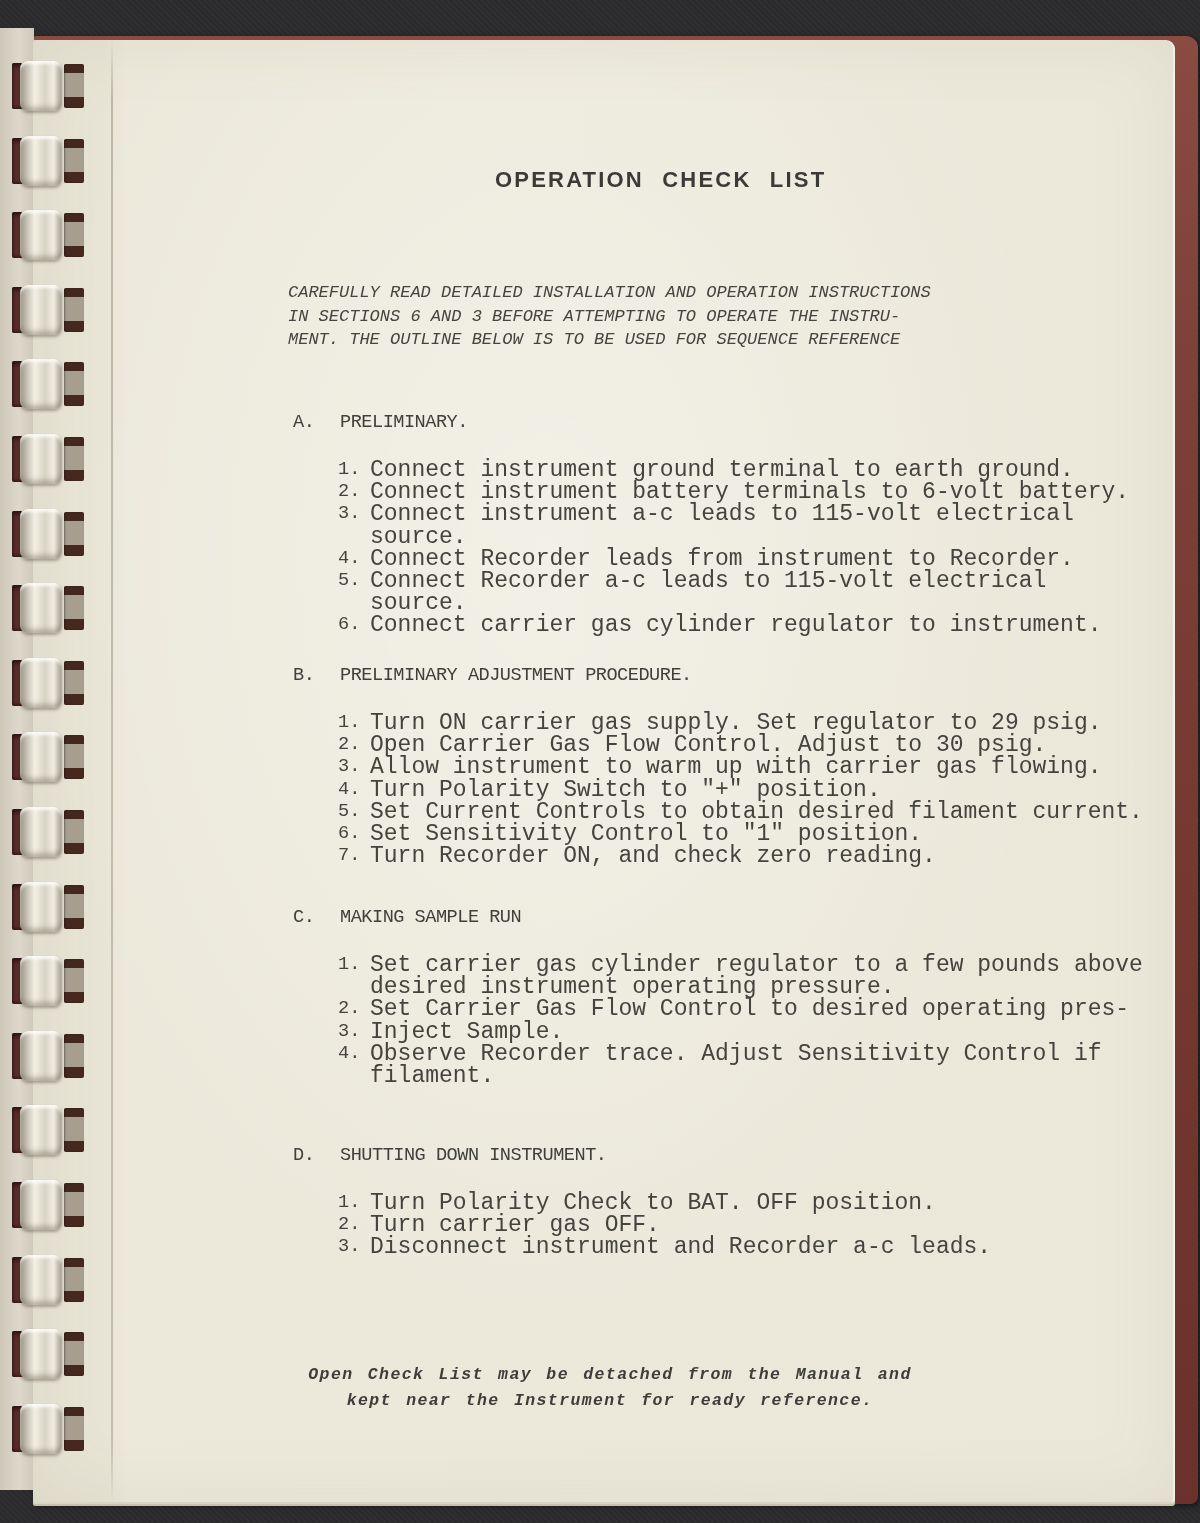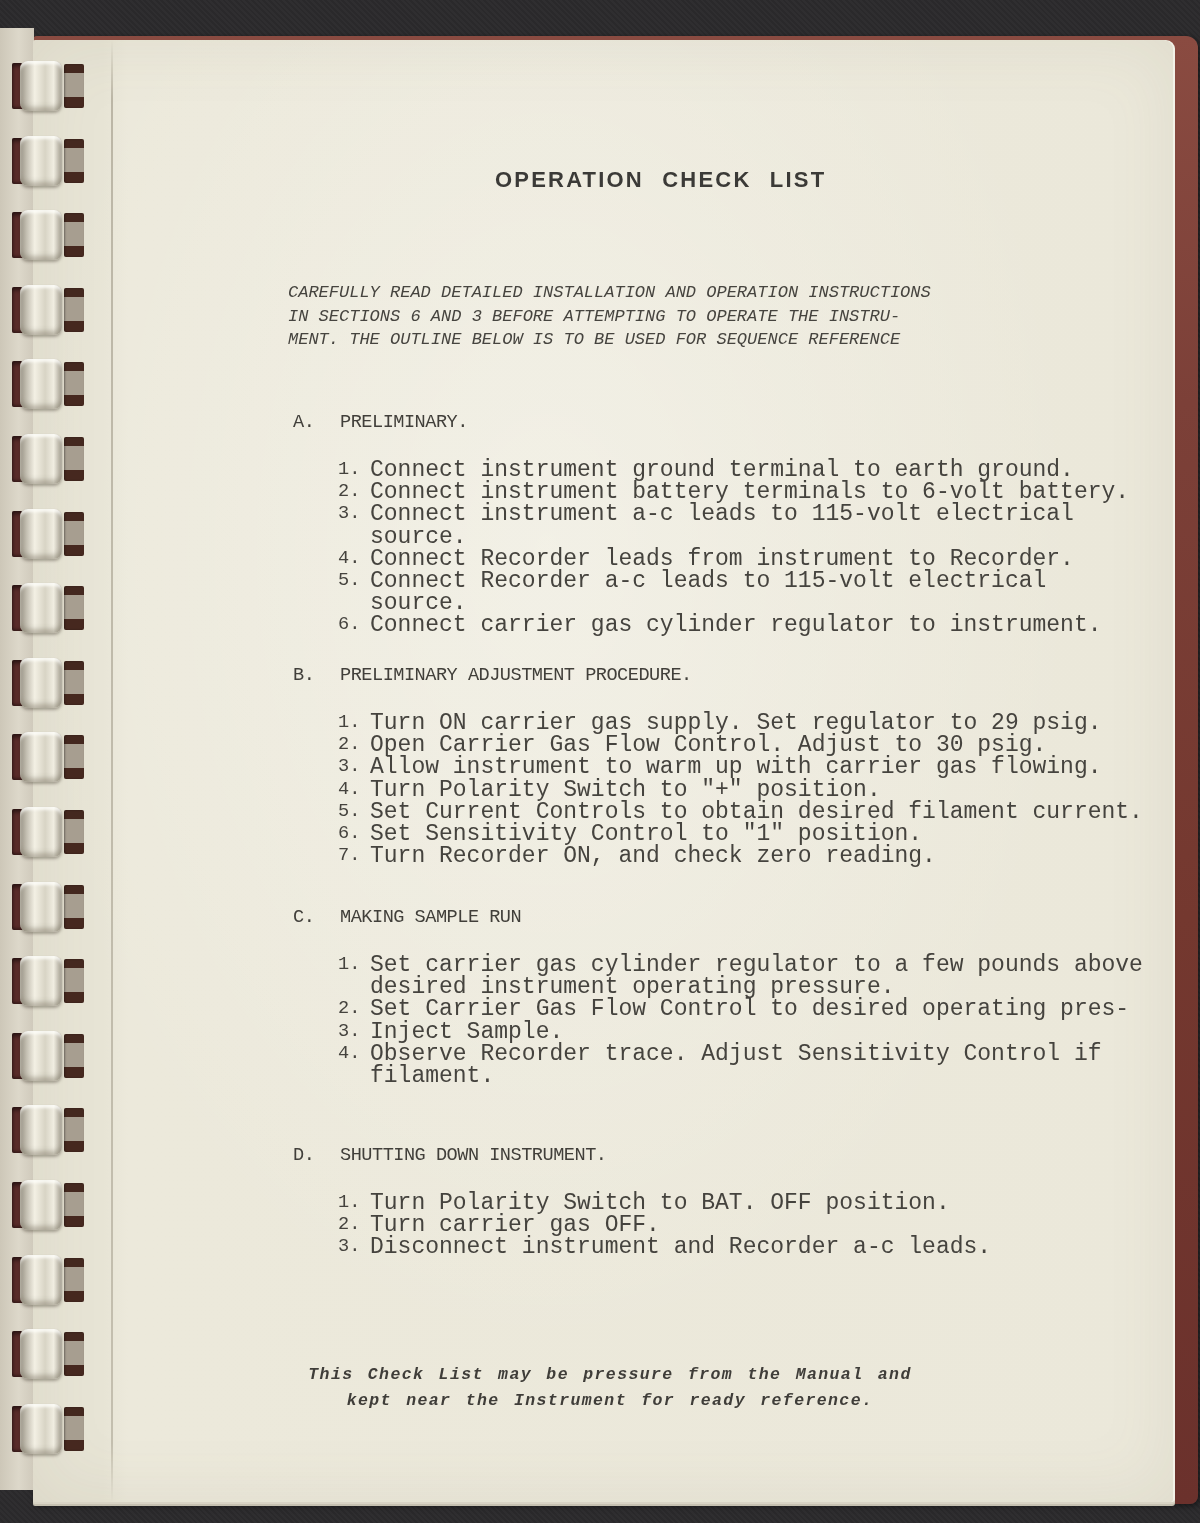--- a/index.html
+++ b/index.html
@@ -241,41 +241,41 @@
       </div>
       <div class="section" style="top: 1105px;">
         <div class="sec-head">
           <span class="sec-letter">D.</span>
           <span>SHUTTING DOWN INSTRUMENT.</span>
         </div>
         <div class="items">
           <div class="item">
             <span class="num">1.</span>
             <div class="lines">
-              <div>Turn Polarity Switch to BAT. OFF position.</div>
+              <div>Turn Polarity Check to BAT. OFF position.</div>
             </div>
           </div>
           <div class="item">
             <span class="num">2.</span>
             <div class="lines">
               <div>Turn carrier gas OFF.</div>
             </div>
           </div>
           <div class="item">
             <span class="num">3.</span>
             <div class="lines">
               <div>Disconnect instrument and Recorder a-c leads.</div>
             </div>
           </div>
         </div>
       </div>
     </div>
 
   <div class="footer-note">
-      <div>This Check List may be pressure from the Manual and</div>
+      <div>Open Check List may be detached from the Manual and</div>
       <div>kept near the Instrument for ready reference.</div>
     </div>
 </div>
 
 <div class="binding">
     <div class="ring" style="top: 61px;">
       <span class="hole-l"></span>
       <span class="band"></span>
       <span class="hole-r"></span>
     </div>

